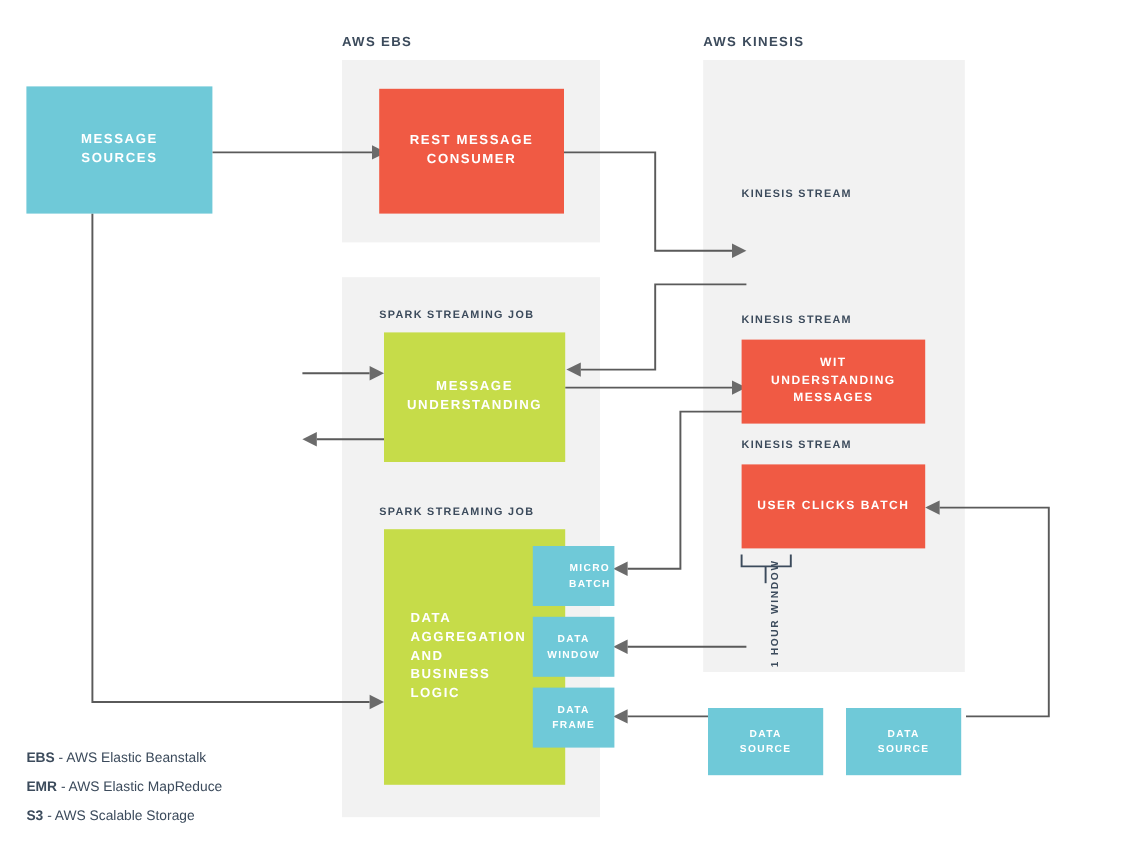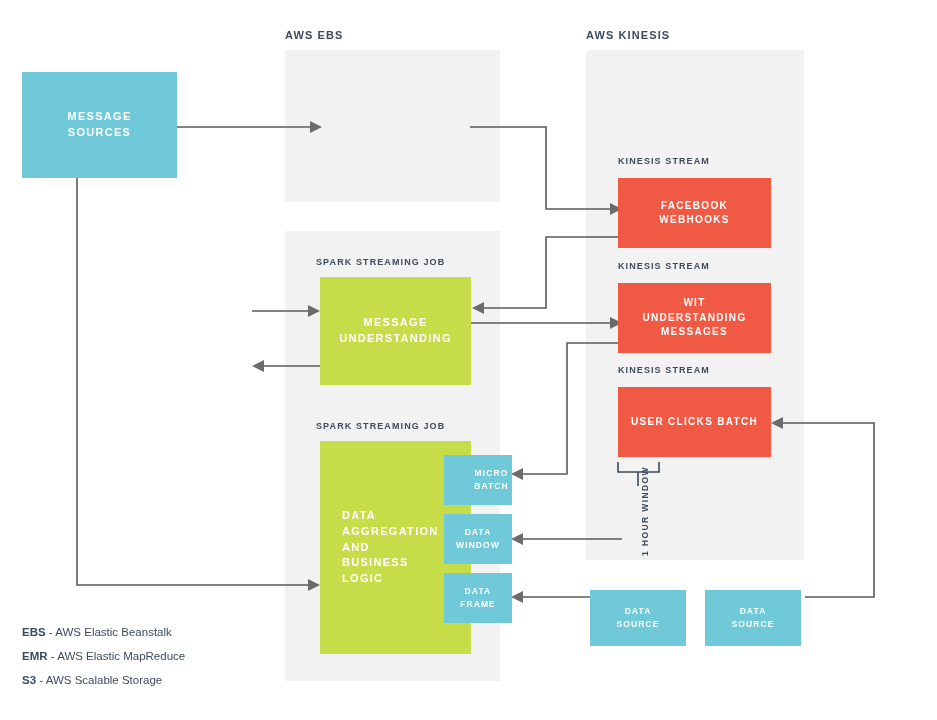--- a/index.html
+++ b/index.html
@@ -116,34 +116,34 @@
 
     <path d="M805,597 L874,597 L874,423 L783,423"></path>
     <polygon points="783,417 771,423 783,429"></polygon>
 
     <path d="M77,178 L77,585 L308,585"></path>
     <polygon points="308,579 320,585 308,591"></polygon>
   </svg>
 
   <div class="node cyan lbl-lg" style="left:22px;top:72px;width:155px;height:106px;">MESSAGE<br>SOURCES</div>
 
+  <div class="node red lbl-lg" style="left:316px;top:74px;width:154px;height:104px;">REST MESSAGE<br>CONSUMER</div>
 
   <div class="sub-label" style="left:316px;top:257px;">SPARK STREAMING JOB</div>
   <div class="node green lbl-lg" style="left:320px;top:277px;width:151px;height:108px;">MESSAGE<br>UNDERSTANDING</div>
 
 
   <div class="sub-label" style="left:316px;top:421px;">SPARK STREAMING JOB</div>
   <div class="node green lbl-lg align-left" style="left:320px;top:441px;width:151px;height:213px;">DATA<br>AGGREGATION<br>AND<br>BUSINESS<br>LOGIC</div>
 
   <div class="node cyan lbl-sm" style="left:444px;top:455px;width:68px;height:50px;padding-left:27px;">MICRO<br>BATCH</div>
   <div class="node cyan lbl-sm" style="left:444px;top:514px;width:68px;height:50px;">DATA<br>WINDOW</div>
   <div class="node cyan lbl-sm" style="left:444px;top:573px;width:68px;height:50px;">DATA<br>FRAME</div>
 
   <div class="sub-label" style="left:618px;top:156px;">KINESIS STREAM</div>
-  <div class="node red lbl-md" style="left:618px;top:178px;width:153px;height:70px;">FACEBOOK<br>WEBHOOKS</div>
 
   <div class="sub-label" style="left:618px;top:261px;">KINESIS STREAM</div>
   <div class="node red lbl-md" style="left:618px;top:283px;width:153px;height:70px;">WIT<br>UNDERSTANDING<br>MESSAGES</div>
 
   <div class="sub-label" style="left:618px;top:365px;">KINESIS STREAM</div>
   <div class="node red lbl-md" style="left:618px;top:387px;width:153px;height:70px;">USER CLICKS BATCH</div>
 
   <div class="rot-label" style="left:640px;top:556px;">1 HOUR WINDOW</div>
 
   <div class="node cyan lbl-sm" style="left:590px;top:590px;width:96px;height:56px;">DATA<br>SOURCE</div>

